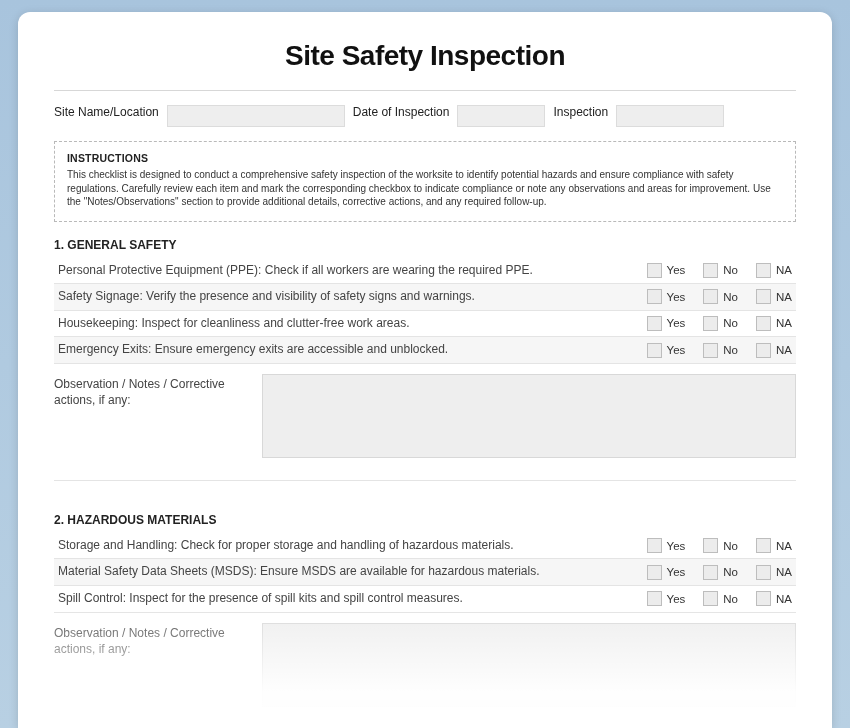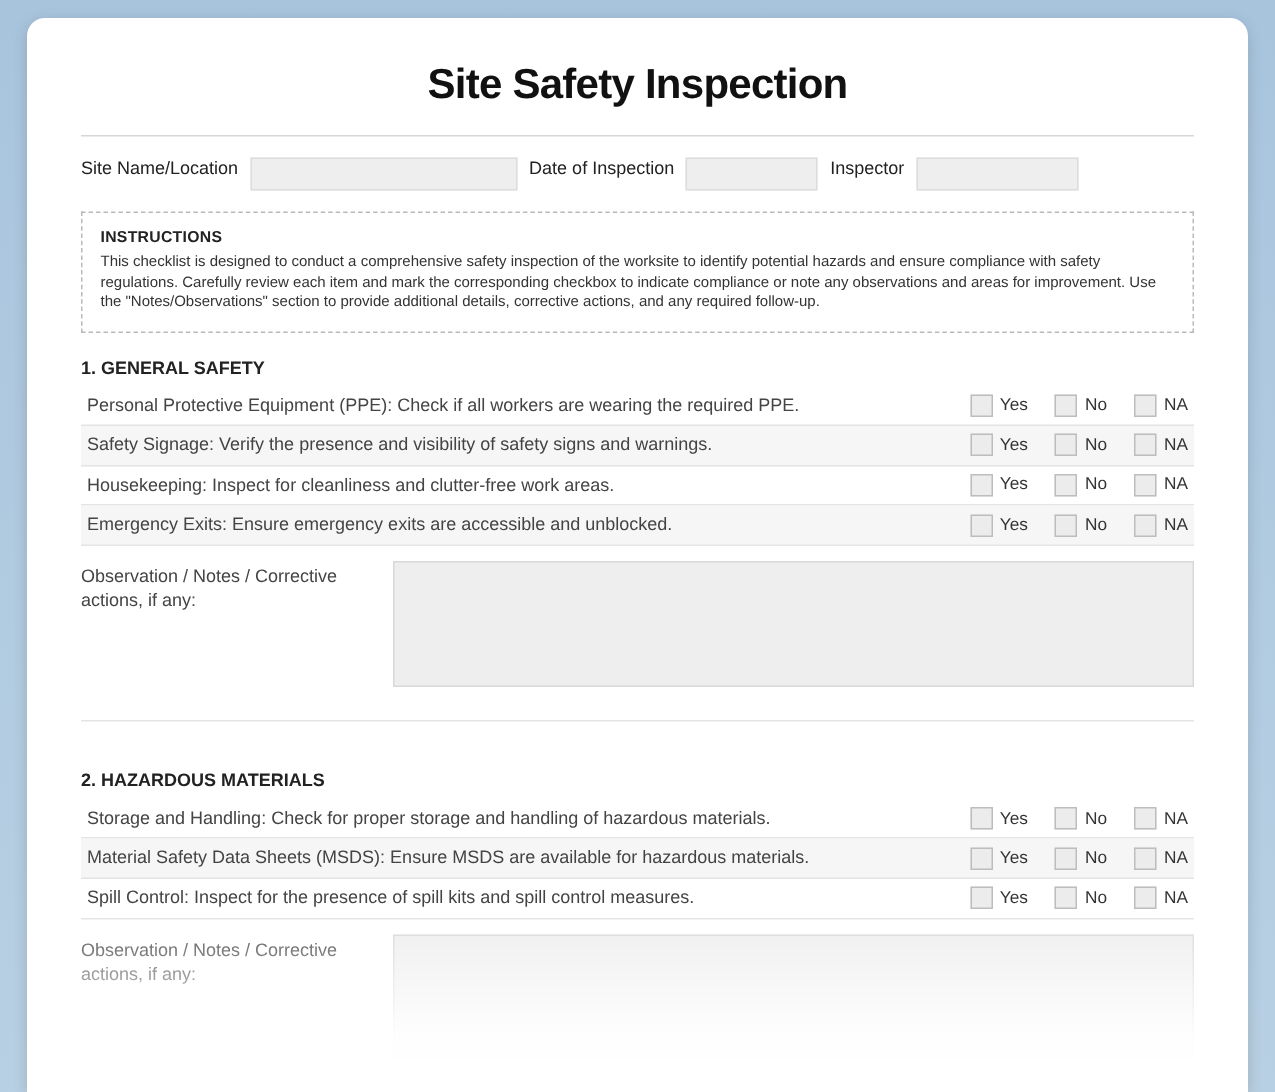--- a/index.html
+++ b/index.html
@@ -137,21 +137,21 @@
   <div class="page-inner">
 
     <div class="title">Site Safety Inspection</div>
     <hr class="sep">
 
     <div class="header-fields">
       <label>Site Name/Location</label>
       <div class="hf-input hf1"></div>
       <label>Date of Inspection</label>
       <div class="hf-input hf2"></div>
-      <label>Inspector</label>
+      <label>Inspection</label>
       <div class="hf-input hf3"></div>
     </div>
 
     <div class="instructions">
       <div class="instructions-header">INSTRUCTIONS</div>
       <div class="instructions-body">This checklist is designed to conduct a comprehensive safety inspection of the worksite to identify potential hazards and ensure compliance with safety regulations. Carefully review each item and mark the corresponding checkbox to indicate compliance or note any observations and areas for improvement. Use the "Notes/Observations" section to provide additional details, corrective actions, and any required follow-up.</div>
     </div>
 
     <div class="section-title">1. GENERAL SAFETY</div>
 

